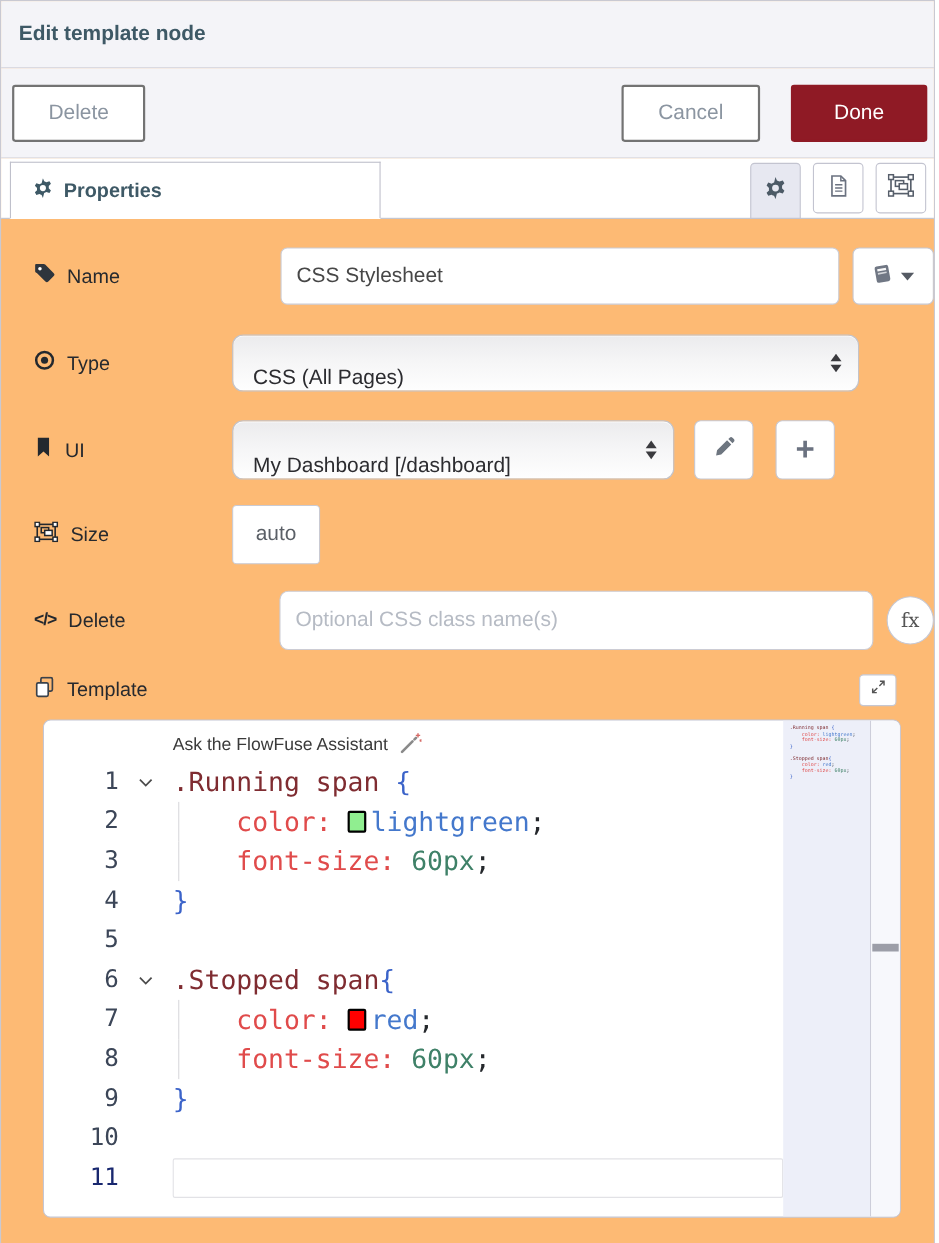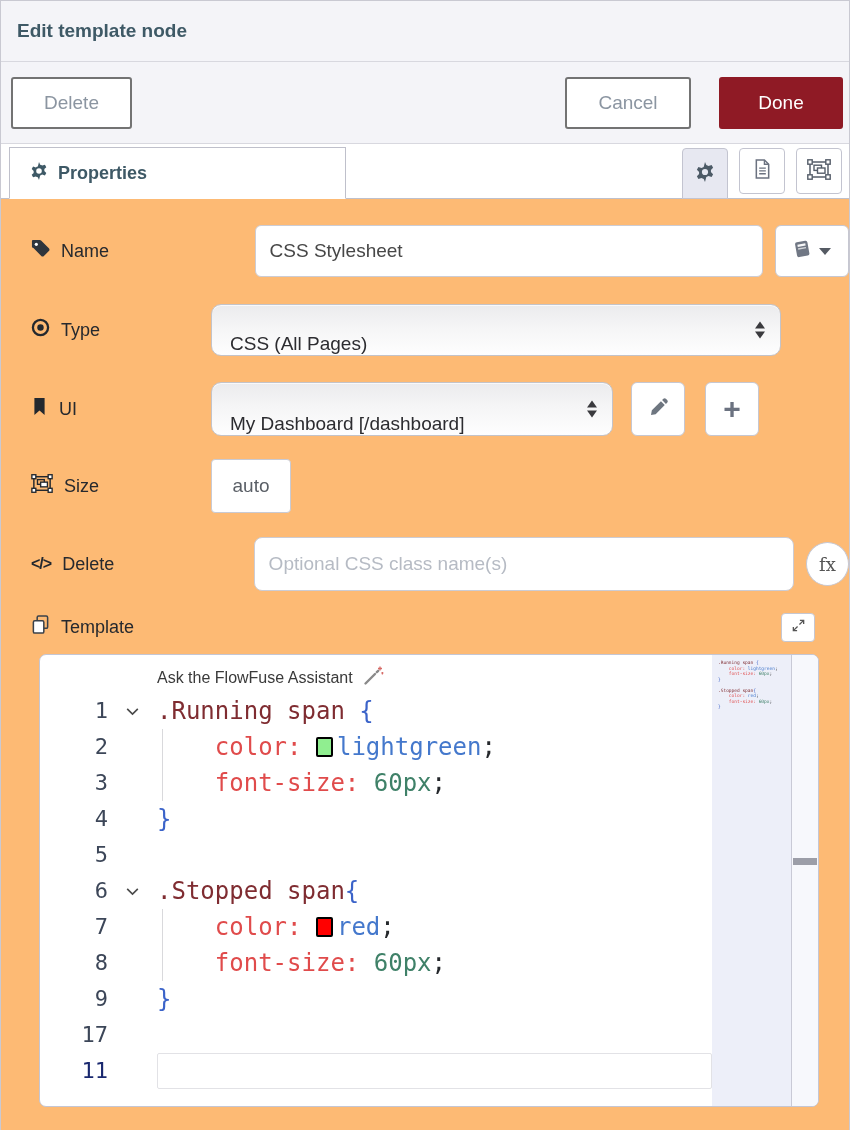--- a/index.html
+++ b/index.html
@@ -361,21 +361,21 @@
             <span class="ln">8</span>
             <span class="fold-col"></span>
             <span class="code"><span class="tok plain">    </span><span class="tok prop">font-size</span><span class="tok prop">: </span><span class="tok num">60px</span><span class="tok punct">;</span></span>
           </div>
           <div class="code-line">
             <span class="ln">9</span>
             <span class="fold-col"></span>
             <span class="code"><span class="tok brace">}</span></span>
           </div>
           <div class="code-line">
-            <span class="ln">17</span>
+            <span class="ln">10</span>
             <span class="fold-col"></span>
             <span class="code"></span>
           </div>
           <div class="code-line current">
             <span class="ln">11</span>
             <span class="fold-col"></span>
             <span class="code"></span>
           </div>
         </div>
       <div class="minimap">

